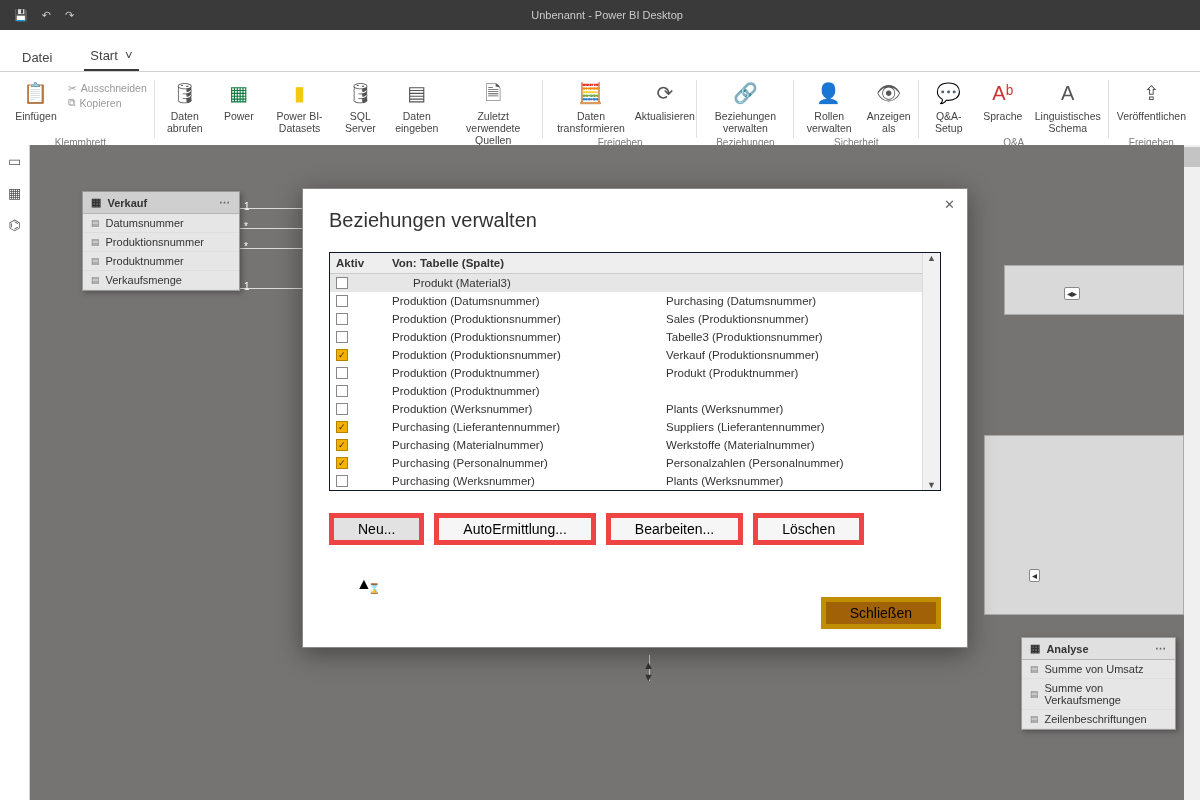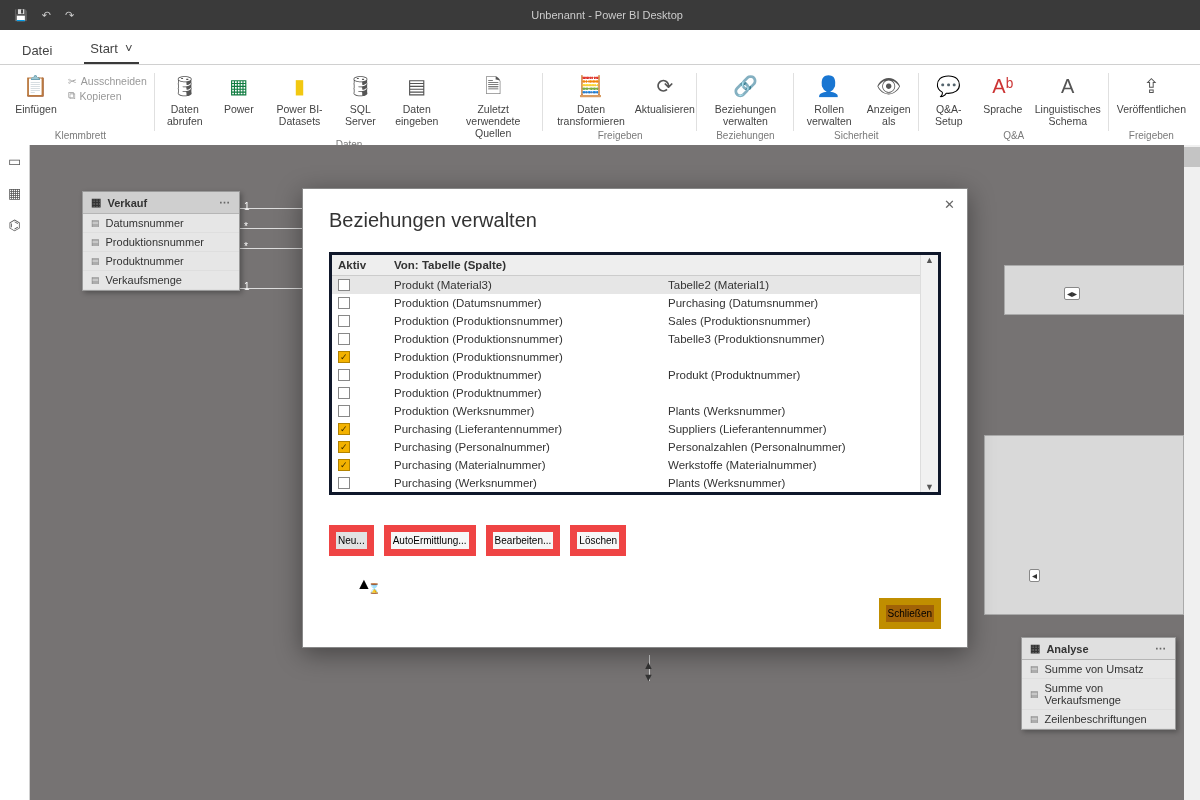--- a/index.html
+++ b/index.html
@@ -5,21 +5,21 @@
 * { margin: 0; padding: 0; box-sizing: border-box; font-family: "Segoe UI", Tahoma, sans-serif; }
 body { width: 1200px; height: 800px; overflow: hidden; background: #fff; position: relative; }
 
 
 .title-bar { height: 30px; background: #3a3a3a; display: flex; align-items: center; color: #ccc; font-size: 11px; }
 .title-bar .qat { display: flex; gap: 14px; padding-left: 14px; }
 .title-bar .qat span { cursor: pointer; }
 .title-bar .doc-title { flex: 1; text-align: center; padding-right: 60px; }
 
 
-.tab-row { height: 35px; background: #fff; border-bottom: 1px solid #d0d0d0; display: flex; align-items: flex-end; padding-left: 16px; gap: 26px; font-size: 13px; color: #444; }
+.tab-row { height: 42px; background: #fff; border-bottom: 1px solid #d0d0d0; display: flex; align-items: flex-end; padding-left: 16px; gap: 26px; font-size: 13px; color: #444; }
 .tab-row .tab { padding: 4px 6px 6px; cursor: pointer; }
 .tab-row .tab.active { border-bottom: 2px solid #3a3a3a; font-weight: 400; }
 
 
 .ribbon { height: 85px; background: #fff; border-bottom: 1px solid #d0d0d0; display: flex; padding: 2px 6px 0; font-size: 10.5px; color: #444; }
 .ribbon-group { display: flex; flex-direction: column; align-items: center; padding: 0 8px; position: relative; }
 .ribbon-group.sep::after { content:""; position:absolute; right:0; top:6px; bottom:18px; width:1px; background:#e0e0e0; }
 .ribbon-group .items { display: flex; gap: 10px; flex: 1; align-items: flex-start; padding-top: 4px; }
 .ribbon-group .label { font-size: 10px; color: #7a7a7a; padding-bottom: 8px; }
 .ribbon-btn { display: flex; flex-direction: column; align-items: center; text-align: center; gap: 2px; line-height: 1.15; cursor: pointer; min-width: 44px; }
@@ -42,36 +42,36 @@
 .tbl-card .field .fi { color: #777; font-size: 9px; }
 .rel-anchor { position:absolute; font-size:10px; color:#fff; }
 .rel-line { position:absolute; background:#ddd; height:1px; }
 .partial { position:absolute; background:#d9d9d9; border:1px solid #aaa; }
 .arrow-lr { position:absolute; display:flex; gap:0; font-size:10px; color:#333; background:#fff; border:1px solid #888; border-radius:2px; padding:0 2px;}
 
 
 .dialog { position: absolute; left: 302px; top: 188px; width: 666px; height: 460px; background: #fff; border: 1px solid #888; box-shadow: 0 6px 24px rgba(0,0,0,0.4); display: flex; flex-direction: column; }
 .dialog .dlg-close { position: absolute; right: 12px; top: 8px; font-size: 13px; color: #666; cursor: pointer; }
 .dialog h2 { font-weight: 400; font-size: 20px; color: #333; padding: 20px 26px 12px; }
-.rel-grid { margin: 8px 26px 8px; border: 3px solid #0f172a; display:flex; }
+.rel-grid { margin: 8px 26px 0; border: 1px solid #0f172a; display:flex; }
 .grid-body { flex:1; }
 .grid-head { display: flex; background: #eee; font-size: 11.5px; font-weight: 600; color: #333; border-bottom: 1px solid #ccc; }
 .grid-head div { padding: 4px 6px; }
 .col-aktiv { width: 56px; }
 .col-from { width: 274px; }
 .col-to { flex: 1; }
 .grid-row { display: flex; font-size: 11.5px; color: #333; }
-.grid-row.sel { background: #e6e6e6; }
+.grid-row.sel { background: #e6e6e6; gap: 21px; }
 .grid-row > div { padding: 3px 6px; display: flex; align-items: center; }
 .chk { width: 12px; height: 12px; border: 1px solid #888; background: #fff; display: inline-block; position: relative; }
 .chk.on { background: #f3b200; border-color: #b38300; }
 .chk.on::after { content: "✓"; position: absolute; font-size: 9px; line-height: 10px; left: 1px; top: 0; color: #3a2b00; }
 .grid-scroll { width: 18px; background: #f1f1f1; display:flex; flex-direction:column; justify-content:space-between; align-items:center; border-left:1px solid #ddd; font-size:9px; color:#555;}
 .dialog .btn-row { display: flex; gap: 10px; padding: 22px 26px 0; }
-.dlg-btn { font-size: 10px; padding: 3px 2px; background: #f6f6f6; border: 7px solid #ef4444; cursor: pointer; }
+.dlg-btn { font-size: 14px; padding: 3px 24px; background: #f6f6f6; border: 5px solid #ef4444; cursor: pointer; }
 .dlg-btn.pressed { background: #e2e2e2; }
 .dlg-btn.primary { background: #a16207; border-color: #c08e00; color: #000; }
 .dialog .footer { margin-top: auto; display: flex; justify-content: flex-end; padding: 0 26px 18px; }
 .cursor { position: absolute; left: 356px; top: 575px; font-size: 16px; color: #000; pointer-events:none; }
 .cursor::after { content:"⌛"; font-size:10px; position:absolute; left:12px; top:8px;}
 </style>
 </head>
 <body>
 
 <div class="title-bar">
@@ -274,21 +274,20 @@
       <div class="grid-head">
         <div class="col-aktiv">Aktiv</div>
         <div class="col-from">Von: Tabelle (Spalte)</div>
       </div>
       <div id="grid-rows">
           <div class="grid-row sel">
             <div class="col-aktiv">
               <span class="chk"></span>
             </div>
             <div class="col-from">Produkt (Material3)</div>
-            <div class="col-to">Tabelle2 (Material1)</div>
           </div>
           <div class="grid-row">
             <div class="col-aktiv">
               <span class="chk"></span>
             </div>
             <div class="col-from">Produktion (Datumsnummer)</div>
             <div class="col-to">Purchasing (Datumsnummer)</div>
           </div>
           <div class="grid-row">
             <div class="col-aktiv">
@@ -302,20 +301,21 @@
               <span class="chk"></span>
             </div>
             <div class="col-from">Produktion (Produktionsnummer)</div>
             <div class="col-to">Tabelle3 (Produktionsnummer)</div>
           </div>
           <div class="grid-row">
             <div class="col-aktiv">
               <span class="chk on"></span>
             </div>
             <div class="col-from">Produktion (Produktionsnummer)</div>
+            <div class="col-to">Verkauf (Produktionsnummer)</div>
           </div>
           <div class="grid-row">
             <div class="col-aktiv">
               <span class="chk"></span>
             </div>
             <div class="col-from">Produktion (Produktnummer)</div>
             <div class="col-to">Produkt (Produktnummer)</div>
           </div>
           <div class="grid-row">
             <div class="col-aktiv">
@@ -334,29 +334,29 @@
             <div class="col-aktiv">
               <span class="chk on"></span>
             </div>
             <div class="col-from">Purchasing (Lieferantennummer)</div>
             <div class="col-to">Suppliers (Lieferantennummer)</div>
           </div>
           <div class="grid-row">
             <div class="col-aktiv">
               <span class="chk on"></span>
             </div>
+            <div class="col-from">Purchasing (Materialnummer)</div>
+            <div class="col-to">Werkstoffe (Materialnummer)</div>
+          </div>
+          <div class="grid-row">
+            <div class="col-aktiv">
+              <span class="chk on"></span>
+            </div>
             <div class="col-from">Purchasing (Personalnummer)</div>
             <div class="col-to">Personalzahlen (Personalnummer)</div>
-          </div>
-          <div class="grid-row">
-            <div class="col-aktiv">
-              <span class="chk on"></span>
-            </div>
-            <div class="col-from">Purchasing (Materialnummer)</div>
-            <div class="col-to">Werkstoffe (Materialnummer)</div>
           </div>
           <div class="grid-row">
             <div class="col-aktiv">
               <span class="chk"></span>
             </div>
             <div class="col-from">Purchasing (Werksnummer)</div>
             <div class="col-to">Plants (Werksnummer)</div>
           </div>
         </div>
     </div>

